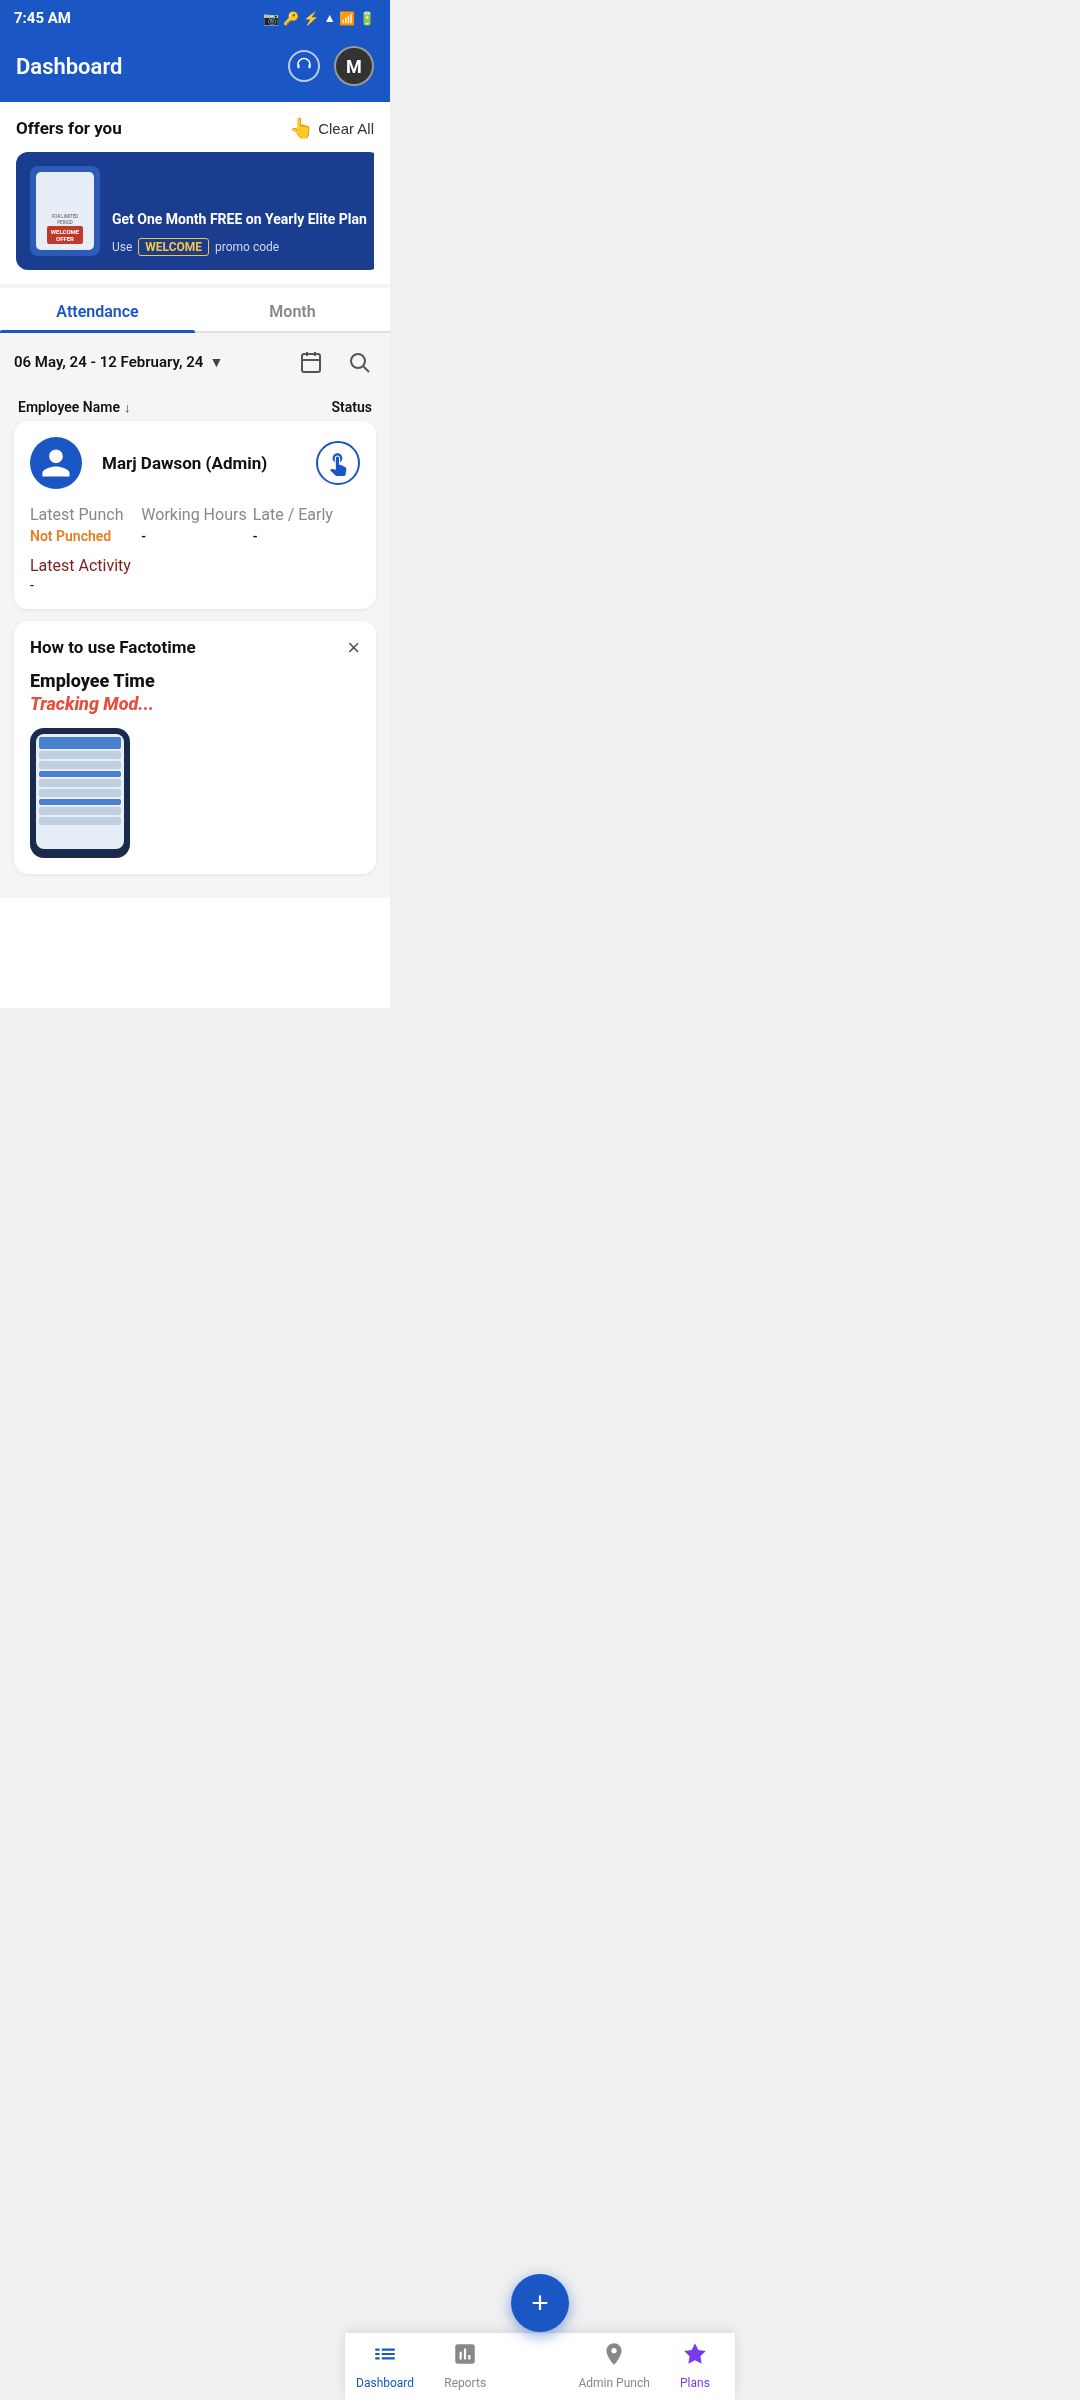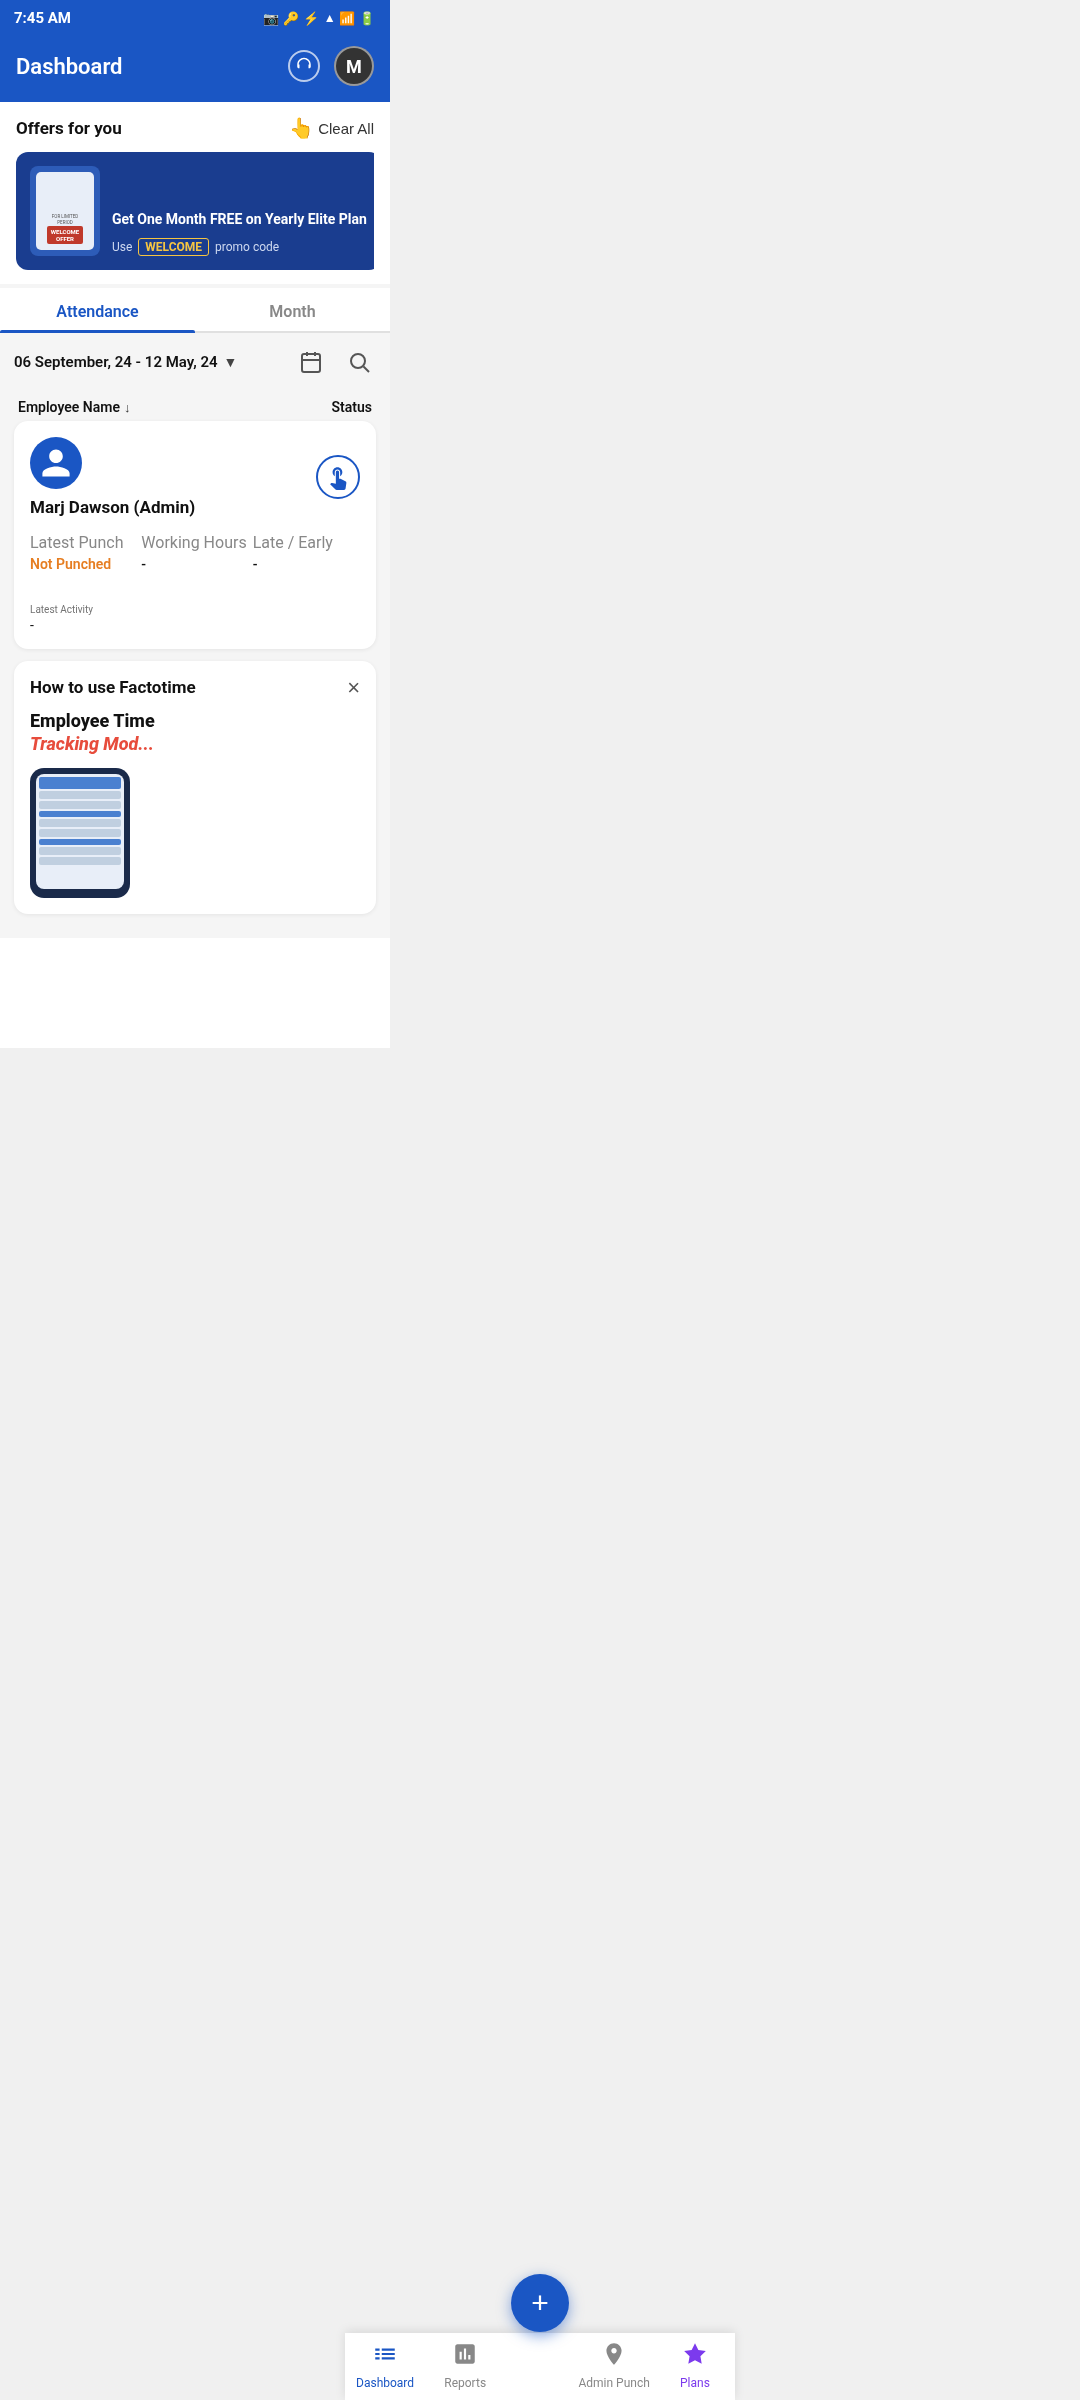--- a/index.html
+++ b/index.html
@@ -303,23 +303,22 @@
       margin-bottom: 12px;
     }
     .employee-card-header {
       display: flex;
       align-items: center;
       justify-content: space-between;
       margin-bottom: 16px;
     }
     .employee-info {
       display: flex;
-      align-items: flex-start;
-      gap: 8px;
-      flex-direction: column;
+      align-items: center;
+      gap: 20px;
     }
     .emp-avatar {
       width: 52px;
       height: 52px;
       background: #1a56c4;
       border-radius: 50%;
       display: flex;
       align-items: center;
       justify-content: center;
     }
@@ -371,23 +370,22 @@
       font-weight: 600;
       font-size: 14px;
     }
 
     .latest-activity-row {
       display: flex;
       flex-direction: column;
       gap: 2px;
     }
     .latest-activity-label {
-      font-size: 10px;
-      color: #737373;
-      margin-top: 20px;
+      font-size: 16px;
+      color: #7f1d1d;
     }
     .latest-activity-value {
       font-size: 14px;
       color: #111;
     }
 
     
     .how-to-card {
       background: white;
       border-radius: 14px;
@@ -624,21 +622,21 @@
       </div>
       <div class="tab-item">
         <span>Month</span>
       </div>
     </div>
 
     <div class="attendance-section">
 
       <div class="date-filter-row">
         <div class="date-range">
-          <span>06 September, 24 - 12 May, 24</span>
+          <span>06 May, 24 - 12 February, 24</span>
           <span class="chevron-down">▼</span>
         </div>
         <div class="filter-icons">
           <button class="filter-icon-btn">
             <svg width="24" height="24" viewBox="0 0 24 24" fill="none" stroke="#555" stroke-width="2">
               <rect x="3" y="4" width="18" height="18" rx="2"></rect>
               <line x1="16" y1="2" x2="16" y2="6"></line>
               <line x1="8" y1="2" x2="8" y2="6"></line>
               <line x1="3" y1="10" x2="21" y2="10"></line>
             </svg>

